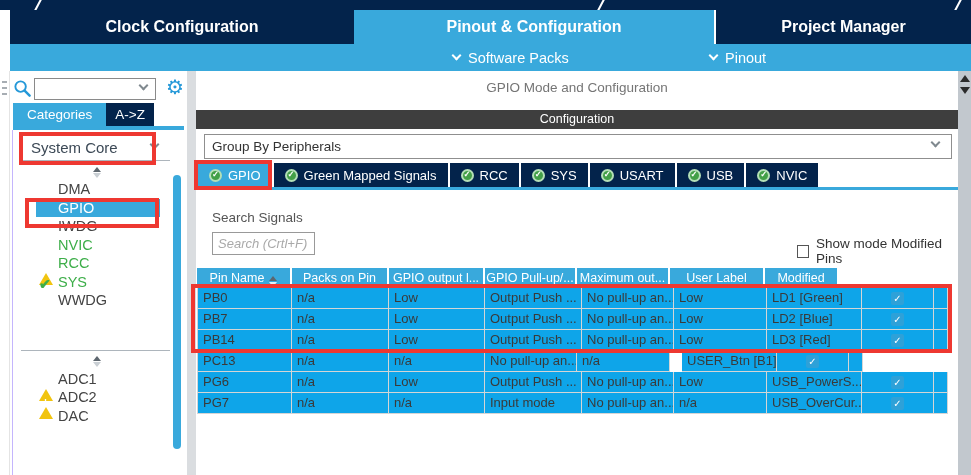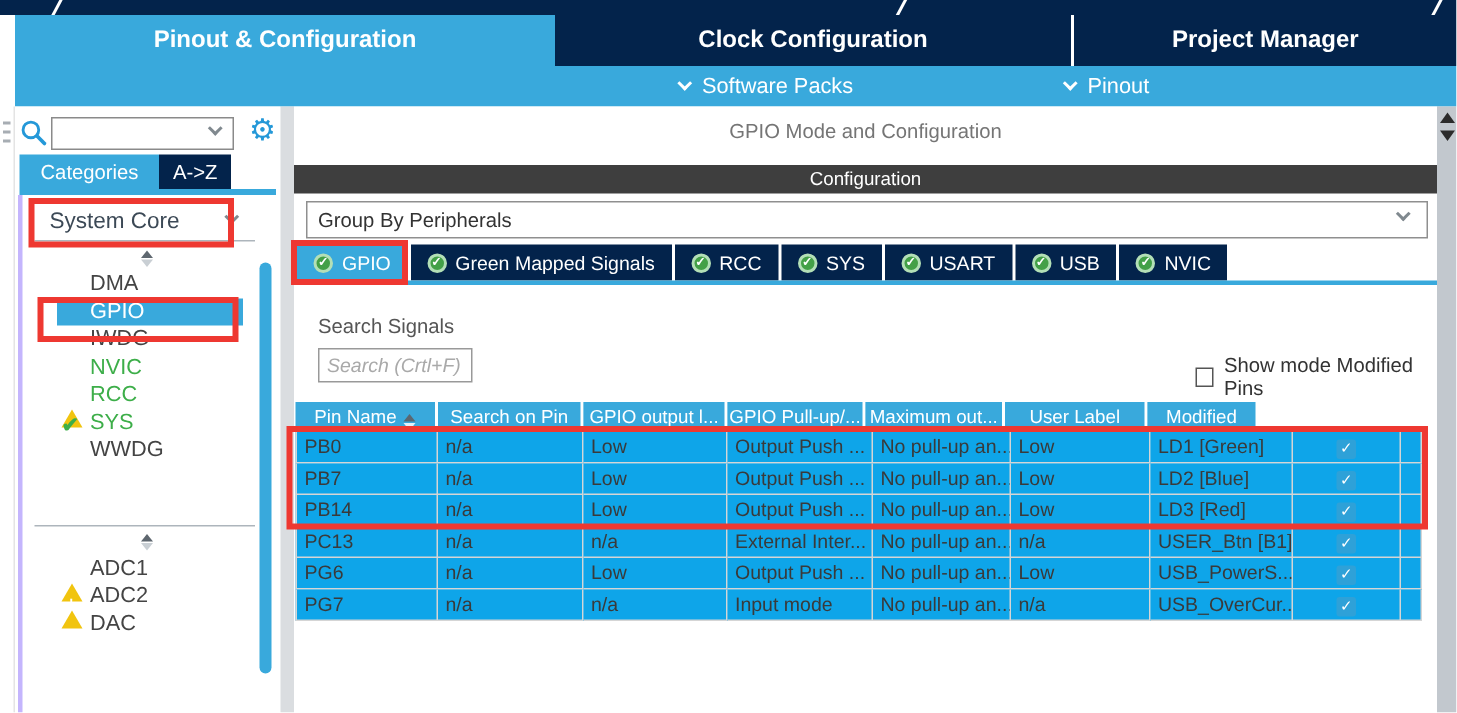--- a/index.html
+++ b/index.html
@@ -39,21 +39,21 @@
   .search-row{position:absolute;top:6px;left:0;width:177px;height:24px;}
   .mag{position:absolute;left:3px;top:2px;}
   .combo{position:absolute;left:24px;top:1px;width:122px;height:22px;border:1px solid #8A8A8A;background:#fff;}
   .combo .chev{position:absolute;right:8px;top:7px;}
   .gear{position:absolute;right:3px;top:-3px;font-size:20px;color:#2498D8;line-height:26px;}
   .side-tabs{position:absolute;top:32px;left:3px;display:flex;}
   .side-tab{height:23px;display:flex;align-items:center;color:#fff;font-size:13.5px;}
   .side-tab.active{background:var(--accent);padding:0 14px;}
   .side-tab.inactive{background:var(--navy);padding:0 9px;}
   .side-underline{position:absolute;top:55px;left:3px;width:171px;height:4px;background:var(--accent);}
-  .side-content{position:absolute;top:59px;left:2px;width:168px;height:345px;border-left:3px solid #c4b5fd;}
+  .side-content{position:absolute;top:59px;left:2px;width:168px;height:345px;border-left:1px solid #c4b5fd;}
   .section{position:relative;}
   .sec1{margin-top:6px;}
   .sec2{margin-top:40px;}
   .section-title{position:relative;height:24px;line-height:24px;padding-left:18px;font-size:15px;color:#3C4956;}
   .section-title .chev{position:absolute;right:22px;top:9px;}
   .section-rule{height:1px;background:#ADB5BC;margin:0 10px 0 8px;}
   .spinner{height:16px;margin-top:3px;display:flex;flex-direction:column;align-items:center;justify-content:center;}
   .spin{width:0;height:0;border-left:4px solid transparent;border-right:4px solid transparent;}
   .spin.up{border-bottom:5px solid #5E676F;}
   .spin.down{border-top:5px solid #C9CFD4;margin-top:1px;}
@@ -117,22 +117,22 @@
 </head>
 <body>
 
 <div class="top-strip">
   <span class="slash" style="left:37px"></span>
   <span class="slash" style="left:600px"></span>
   <span class="slash" style="left:957px"></span>
 </div>
 
 <div class="tab-bar">
+  <div class="tab dark clock">Clock Configuration</div>
   <div class="tab light">Pinout &amp; Configuration</div>
-  <div class="tab dark clock">Clock Configuration</div>
   <div class="tab-div"></div>
   <div class="tab dark pm">Project Manager</div>
 </div>
 
 <div class="sub-bar">
   <div class="sub-item" style="left:443px">
     <span class="chev"></span>
     <span>Software Packs</span>
   </div>
   <div class="sub-item" style="left:700px">
@@ -238,21 +238,21 @@
   <label class="modified-filter">
     <span class="cb"></span>
     <span>Show mode Modified Pins</span>
   </label>
   <div class="pin-table" id="pin-table">
       <div class="t-row">
         <div class="th" style="width: 95px;">Pin Name<span class="sort">
             <span class="s su"></span>
             <span class="s sd"></span>
           </span></div>
-        <div class="th" style="width: 97px;">Search on Pin</div>
+        <div class="th" style="width: 97px;">Packs on Pin</div>
         <div class="th" style="width: 96px;">GPIO output l...</div>
         <div class="th" style="width: 92px;">GPIO Pull-up/...</div>
         <div class="th" style="width: 93px;">Maximum out...</div>
         <div class="th" style="width: 95px;">User Label</div>
         <div class="th" style="width: 72px;">Modified</div>
       </div>
       <div class="t-row">
         <div class="td first" style="width: 95px;">PB0</div>
         <div class="td" style="width: 97px;">n/a</div>
         <div class="td" style="width: 96px;">Low</div>
@@ -282,24 +282,23 @@
         <div class="td" style="width: 92px;">No pull-up an...</div>
         <div class="td" style="width: 93px;">Low</div>
         <div class="td" style="width: 95px;">LD3 [Red]</div>
         <div class="td center" style="width: 72px;"><span class="cb-checked">✓</span></div>
         <div class="td" style="width: 14px;"></div>
       </div>
       <div class="t-row">
         <div class="td first" style="width: 95px;">PC13</div>
         <div class="td" style="width: 97px;">n/a</div>
         <div class="td" style="width: 96px;">n/a</div>
-        <div class="td" style="width: 97px;">External Inter...</div>
         <div class="td" style="width: 92px;">No pull-up an...</div>
         <div class="td" style="width: 93px;">n/a</div>
-        <div class="td" style="width: 95px;">USER_Btn [B1]</div>
+        <div class="td" style="width: 95px; margin-left: 12px;">USER_Btn [B1]</div>
         <div class="td center" style="width: 72px;"><span class="cb-checked">✓</span></div>
         <div class="td" style="width: 14px;"></div>
       </div>
       <div class="t-row">
         <div class="td first" style="width: 95px;">PG6</div>
         <div class="td" style="width: 97px;">n/a</div>
         <div class="td" style="width: 96px;">Low</div>
         <div class="td" style="width: 97px;">Output Push ...</div>
         <div class="td" style="width: 92px;">No pull-up an...</div>
         <div class="td" style="width: 93px;">Low</div>

